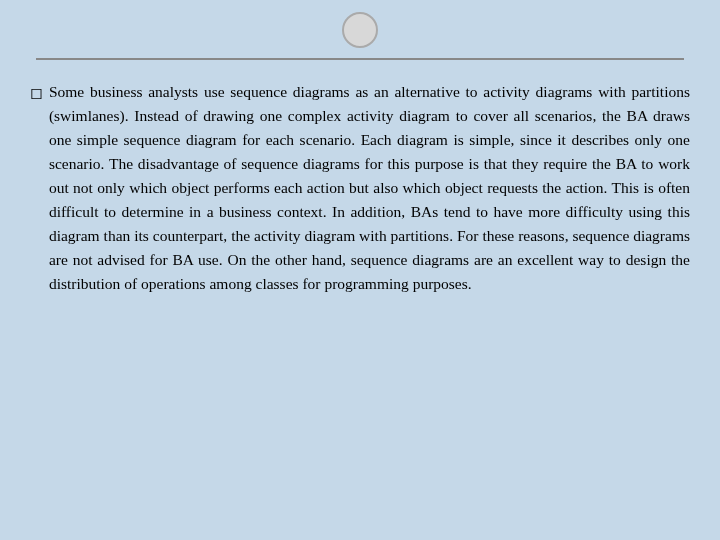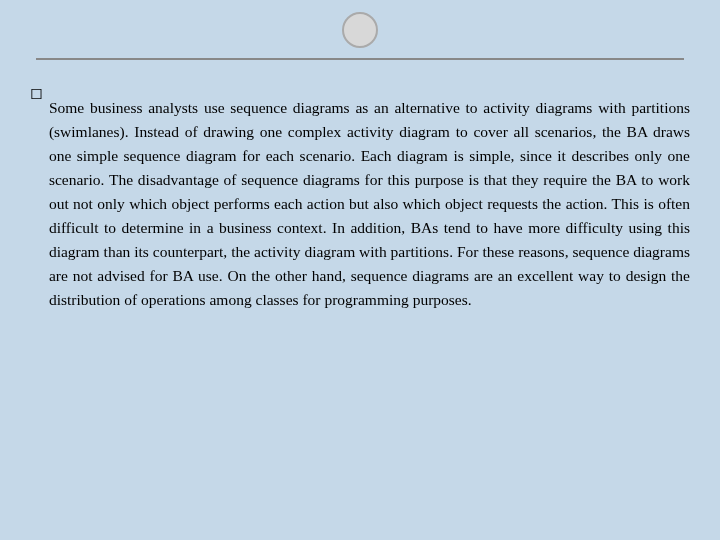--- a/index.html
+++ b/index.html
@@ -72,21 +72,20 @@
 
     .bullet-symbol {
       flex-shrink: 0;
       font-size: 15.5px;
       margin-right: 4px;
       margin-top: 1px;
     }
 
     .text-block {
       text-indent: 0;
-      margin-top: 16px;
     }
   </style>
 </head>
 <body>
 
 <div class="slide-container">
   <div class="top-bar">
     <div class="circle-icon"></div>
     <div class="horizontal-line"></div>
   </div>

